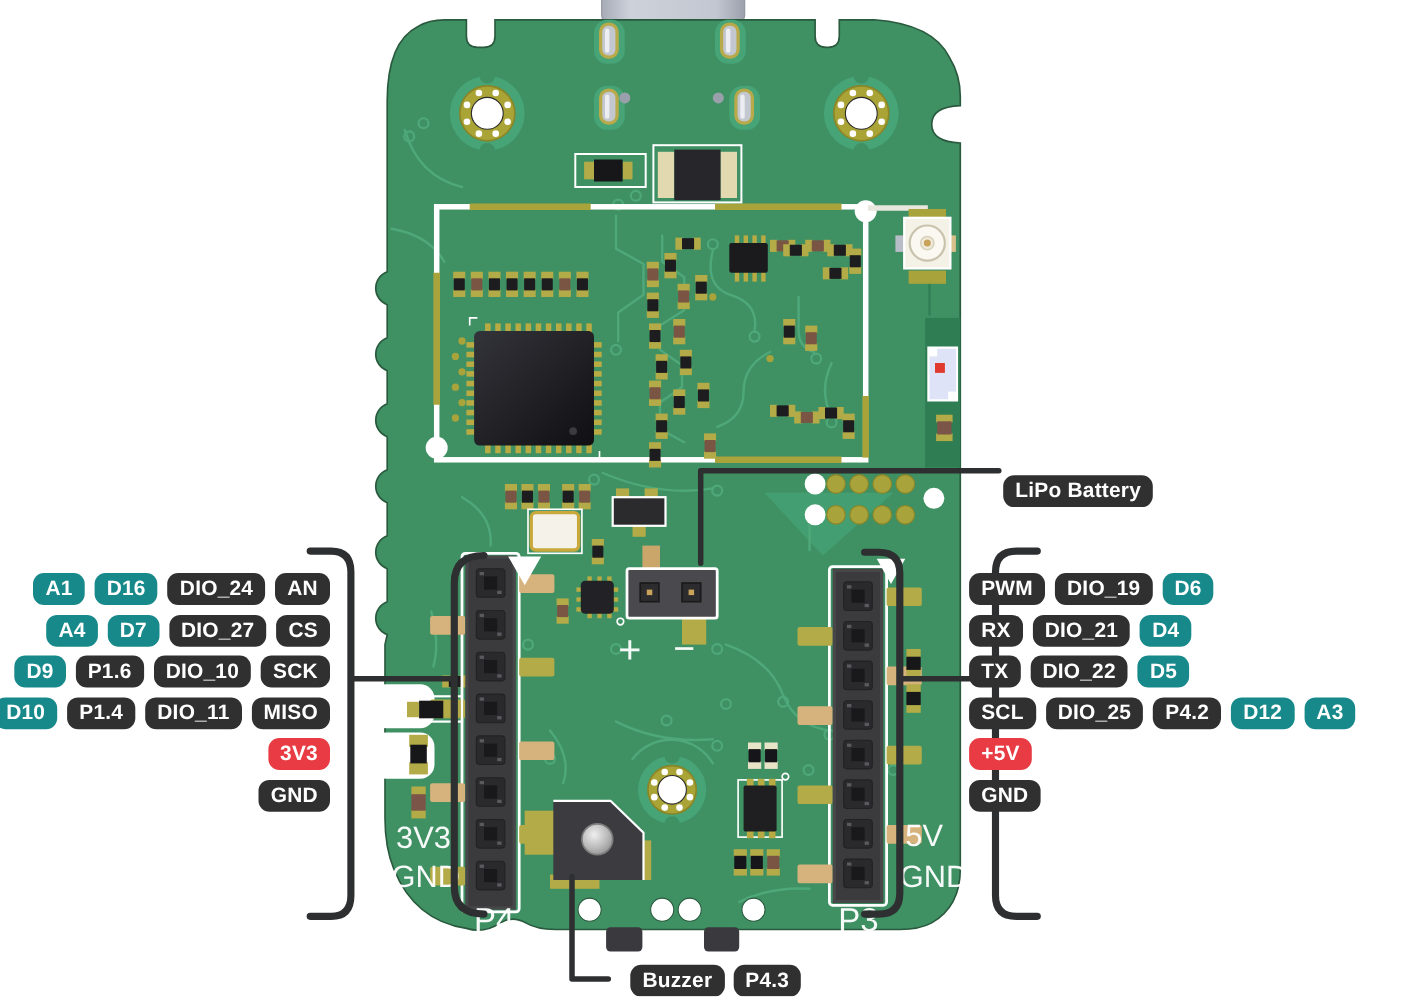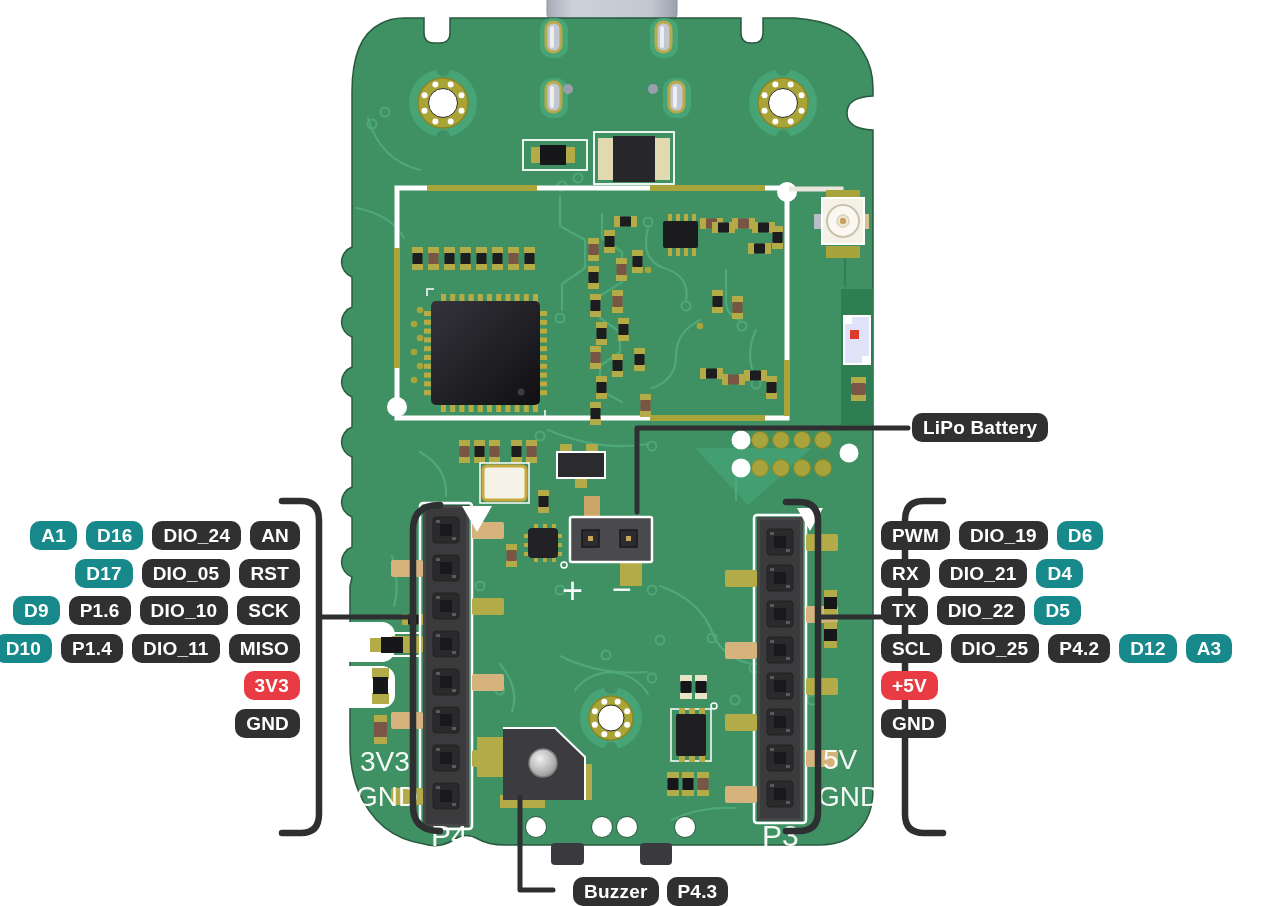--- a/index.html
+++ b/index.html
@@ -11,21 +11,21 @@
          padding:0 11px;border-radius:10px;color:#fff;
          font:700 19px/1 "Liberation Sans",sans-serif;letter-spacing:.2px;white-space:nowrap;}
   .badge.teal{background:var(--teal,#17898b);text-align:right;}
   .badge.dark{background:var(--dark,#303030);}
   .badge.red{background:var(--red,#e83b43);}
   .pin-row{display:flex;gap:9px;}
   .left-col{position:absolute;left:0;top:521px;width:300px;display:flex;
             flex-direction:column;gap:8.6px;align-items:flex-end;}
   .right-col{position:absolute;left:881px;top:521px;display:flex;
              flex-direction:column;gap:8.6px;align-items:flex-start;}
-  .callout-lipo{position:absolute;left:912px;top:413px;text-align:right;}
+  .callout-lipo{position:absolute;left:912px;top:432px;text-align:right;}
   .callout-buzzer{position:absolute;left:557px;top:877px;display:flex;gap:8px;margin-left:16px;}
   .silk{fill:#ffffff;opacity:.95;font-family:"Liberation Sans",sans-serif;}
 </style>
 </head>
 <body>
 
 <div class="stage">
 
   <svg class="layer" width="1275" height="906" viewBox="0 0 1275 906">
     <defs>
@@ -661,23 +661,24 @@
   </svg>
 
   <div class="left-col" id="left-col">
       <div class="pin-row">
         <span class="badge teal">A1</span>
         <span class="badge teal">D16</span>
         <span class="badge dark">DIO_24</span>
         <span class="badge dark">AN</span>
       </div>
       <div class="pin-row">
-        <span class="badge teal">D17</span>
-        <span class="badge dark">DIO_05</span>
-        <span class="badge dark">RST</span>
+        <span class="badge teal">A4</span>
+        <span class="badge teal">D7</span>
+        <span class="badge dark">DIO_27</span>
+        <span class="badge dark">CS</span>
       </div>
       <div class="pin-row">
         <span class="badge teal">D9</span>
         <span class="badge dark">P1.6</span>
         <span class="badge dark">DIO_10</span>
         <span class="badge dark">SCK</span>
       </div>
       <div class="pin-row">
         <span class="badge teal">D10</span>
         <span class="badge dark">P1.4</span>

